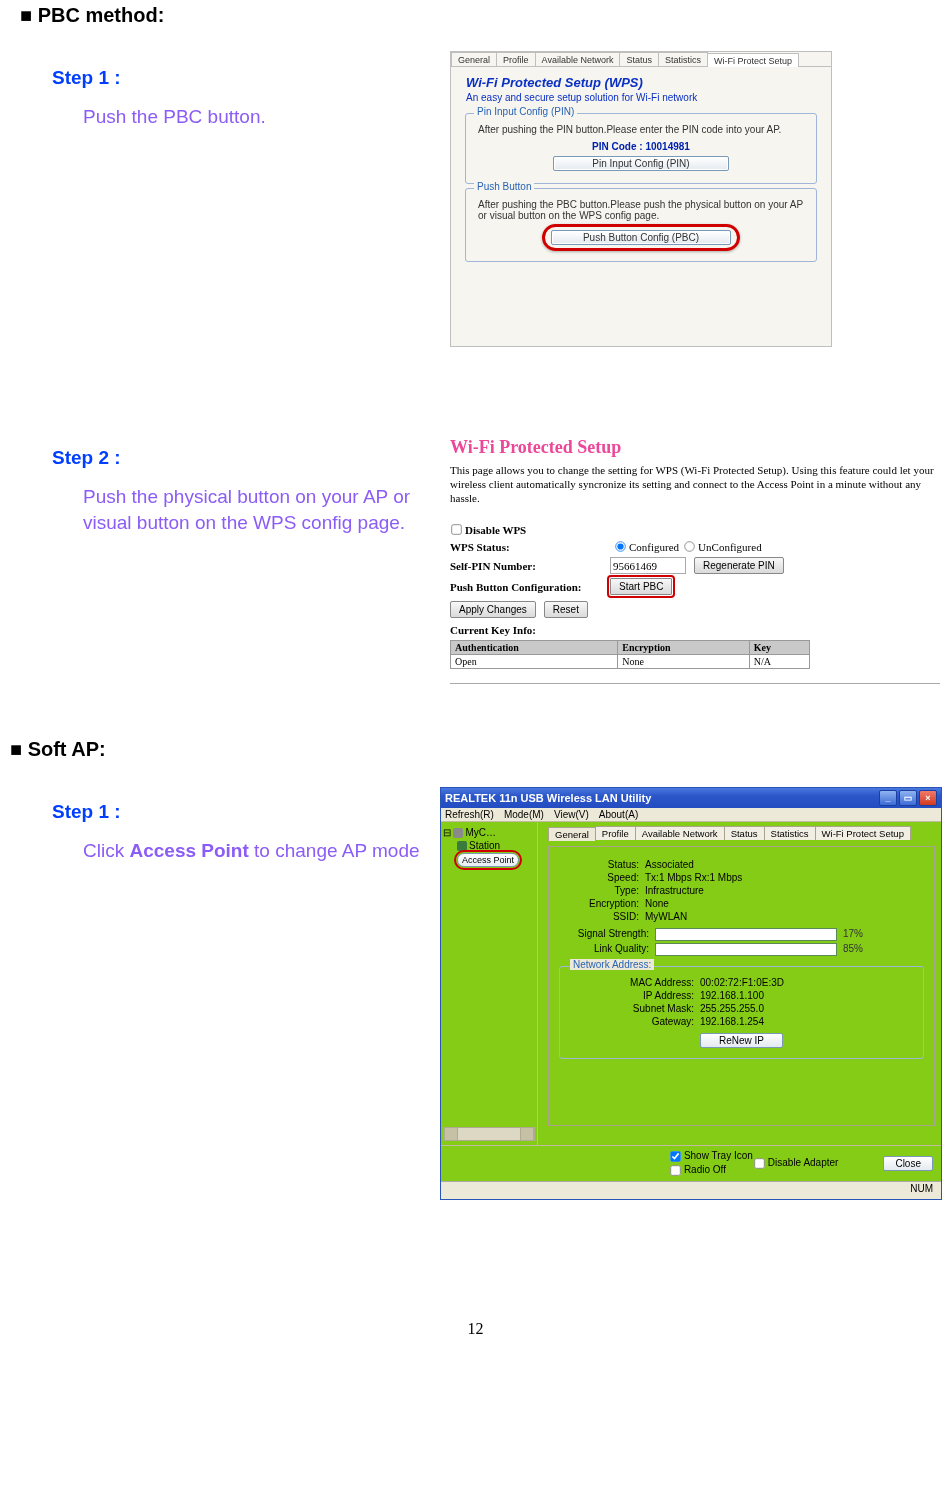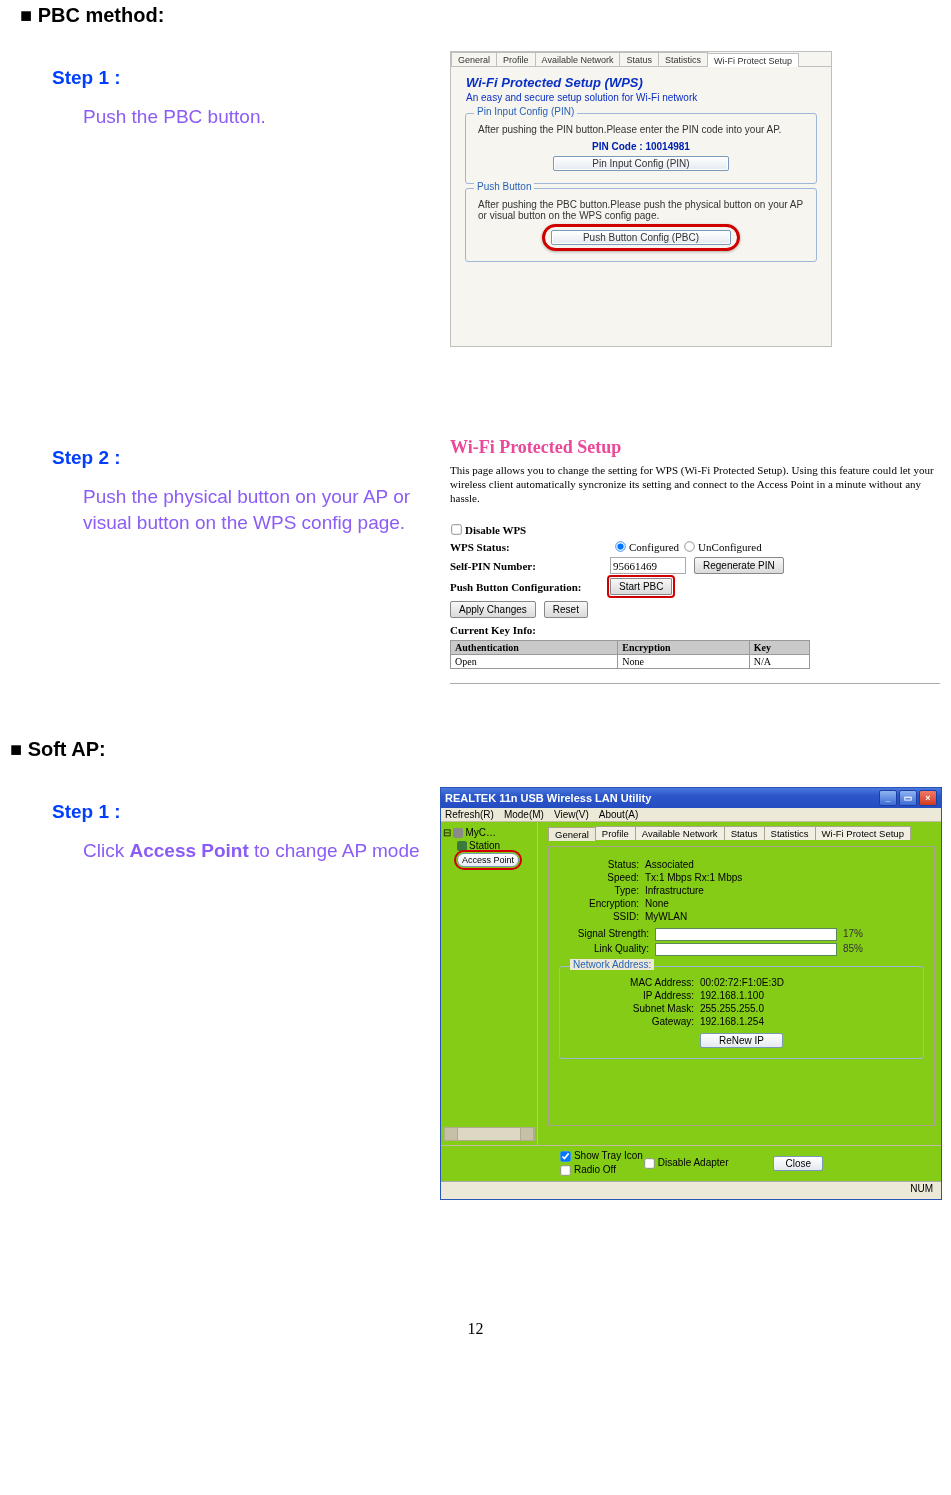--- a/index.html
+++ b/index.html
@@ -262,21 +262,21 @@
     color:#2a63b5; padding:0 3px; font-size:10px;
   }
   .util-btn {
     border: 1px solid #7a98b8;
     background: linear-gradient(#fff,#e4eaf0);
     padding: 1px 18px; font-size:10px; border-radius:2px;
   }
   .util-bottom {
     border-top: 1px solid #c0bba2; padding: 4px 8px;
     display:flex; align-items:center; font-size:10px;
-    justify-content: center;
+    justify-content: flex-end;
   }
   .util-bottom .left-opts { display:flex; flex-direction:column; gap:1px;}
   .statusbar {
     border-top:1px solid #aaa; height:16px;
     background:#ece9d8; font-size:10px; text-align:right; padding:1px 8px 0 0;
   }
 
   .page-number {
     text-align:center; font-family: "Times New Roman", serif;
     font-size: 16px; margin-top: 120px;

